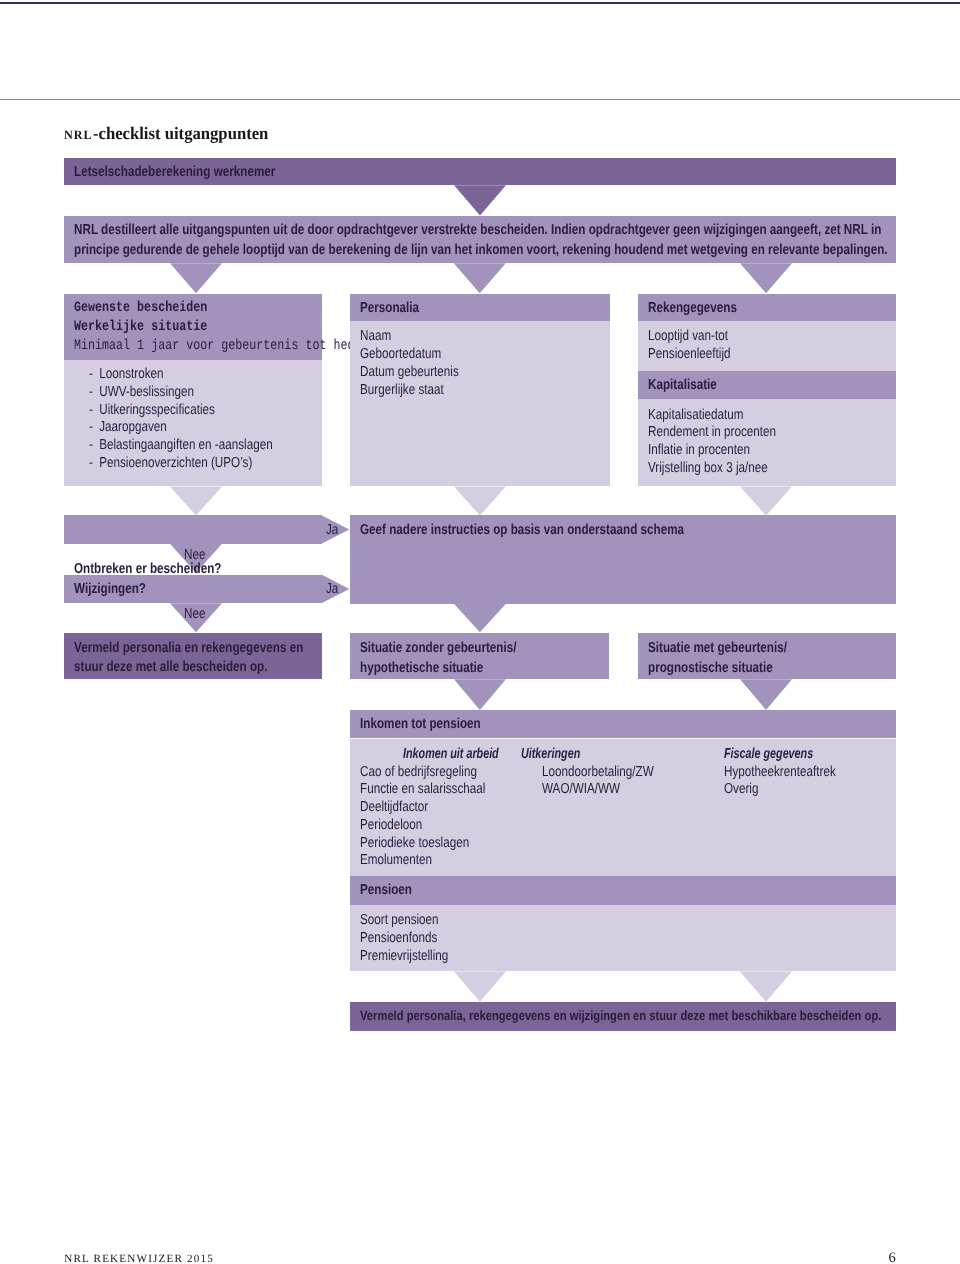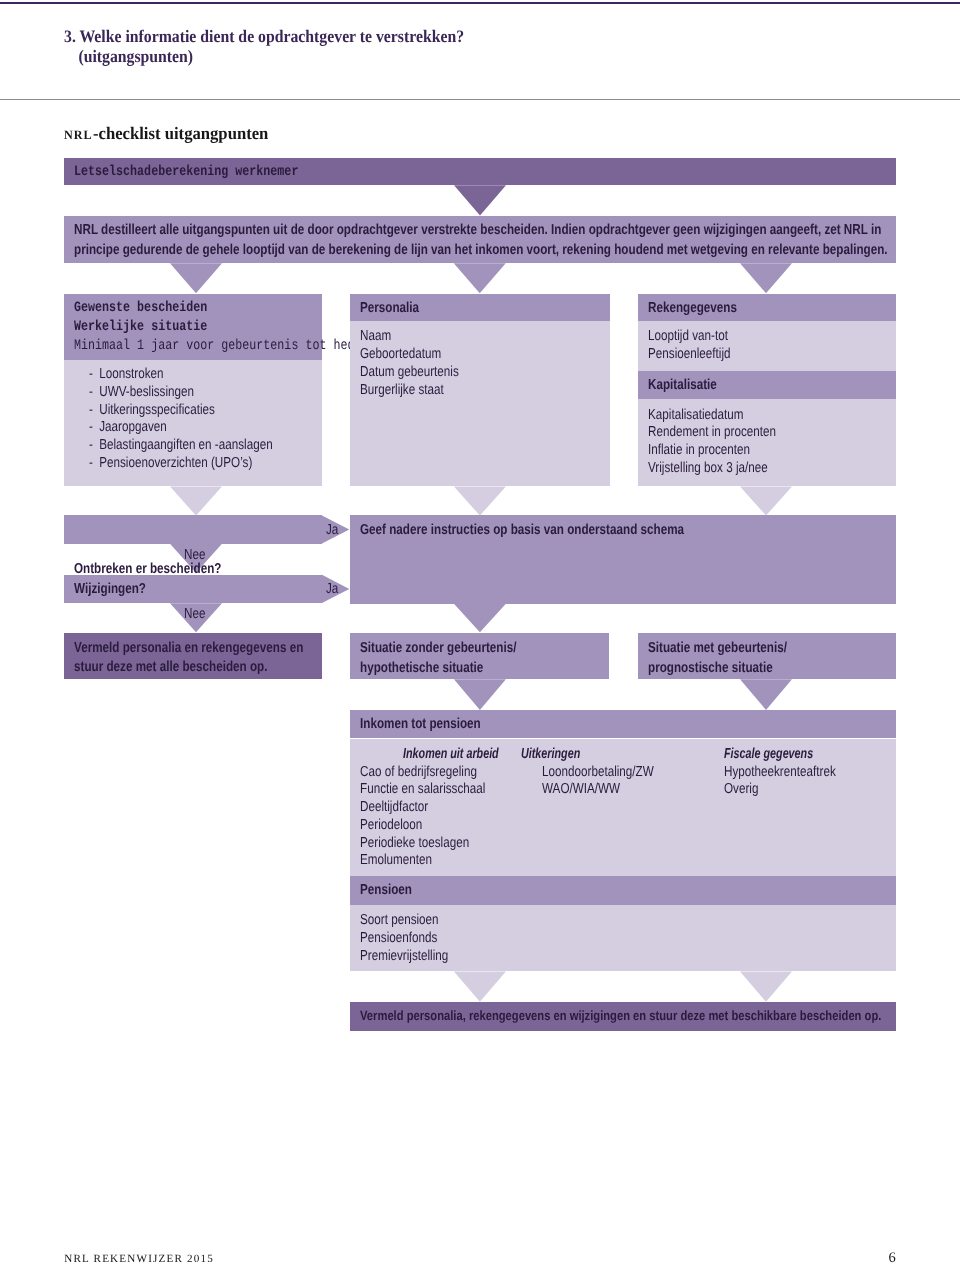--- a/index.html
+++ b/index.html
@@ -46,24 +46,20 @@
 .shapes{position:absolute;left:0;top:0;}
 </style>
 </head>
 <body>
 
 <div class="page">
 
   <div class="rule-top"></div>
   <div class="rule-mid"></div>
 
-  <div class="title">
-    <span class="l1">3. Welke informatie dient de opdrachtgever te verstrekken?</span>
-    <span class="l2">(uitgangspunten)</span>
-  </div>
 
   <div class="sec"><span class="sc">NRL</span><span>-checklist uitgangpunten</span></div>
 
   <div class="flow">
 
     <svg class="shapes" width="960" height="1264" viewBox="0 0 960 1264">
       <polygon fill="#7B6596" points="454,185.2 506,185.2 480,215.6"></polygon>
       <polygon fill="#A193BC" points="170,263.2 222,263.2 196,293.2"></polygon>
       <polygon fill="#A193BC" points="453.75,263.2 505.75,263.2 479.75,293.2"></polygon>
       <polygon fill="#A193BC" points="740,263.2 792,263.2 766,293.2"></polygon>
@@ -75,21 +71,21 @@
       <polygon fill="#A193BC" points="321.5,574.5 321.5,603.2 349.3,588.9"></polygon>
       <polygon fill="#A193BC" points="170,603.2 222,603.2 196,632.3"></polygon>
       <polygon fill="#A193BC" points="453.9,603.7 505.9,603.7 479.9,632.3"></polygon>
       <polygon fill="#A193BC" points="453.9,679.3 505.9,679.3 479.9,709.9"></polygon>
       <polygon fill="#A193BC" points="740,679.3 792,679.3 766,709.9"></polygon>
       <polygon fill="#D4CEE0" points="453.9,971.5 505.9,971.5 479.9,1001.8"></polygon>
       <polygon fill="#D4CEE0" points="740,971.5 792,971.5 766,1001.8"></polygon>
     </svg>
 
     <div class="box dark" style="left:64px;top:157.8px;width:832px;height:27.4px;"></div>
-    <div class="tx b" style="left:74.1px;top:163.3px;font-family:Liberation Mono, monospace;">
+    <div class="tx b" style="left:74.1px;top:163.3px;">
         <span>Letselschadeberekening werknemer</span>
       </div>
 
     <div class="box mid" style="left:64px;top:215.6px;width:832px;height:47.6px;"></div>
     <div class="tx b" style="left:74.1px;top:221.3px;">
       <span>NRL destilleert alle uitgangspunten uit de door opdrachtgever verstrekte bescheiden. Indien opdrachtgever geen wijzigingen aangeeft, zet NRL in</span>
       <span>principe gedurende de gehele looptijd van de berekening de lijn van het inkomen voort, rekening houdend met wetgeving en relevante bepalingen.</span>
     </div>
 
     <div class="box mid" style="left:64px;top:294px;width:257.5px;height:66.4px;"></div>

